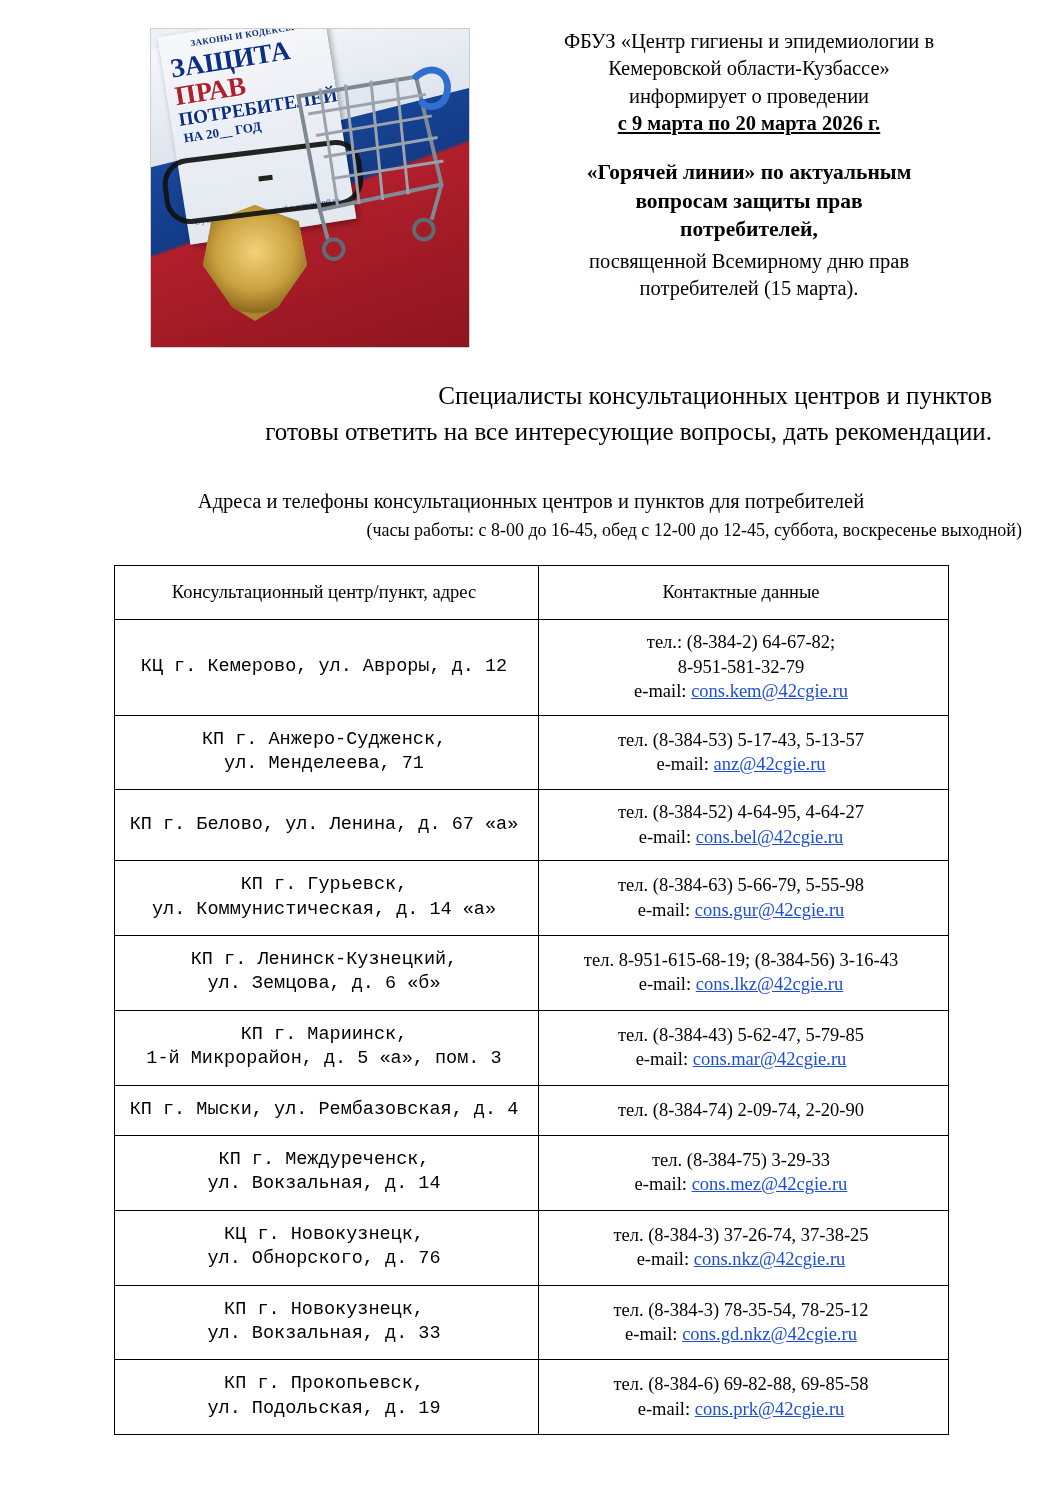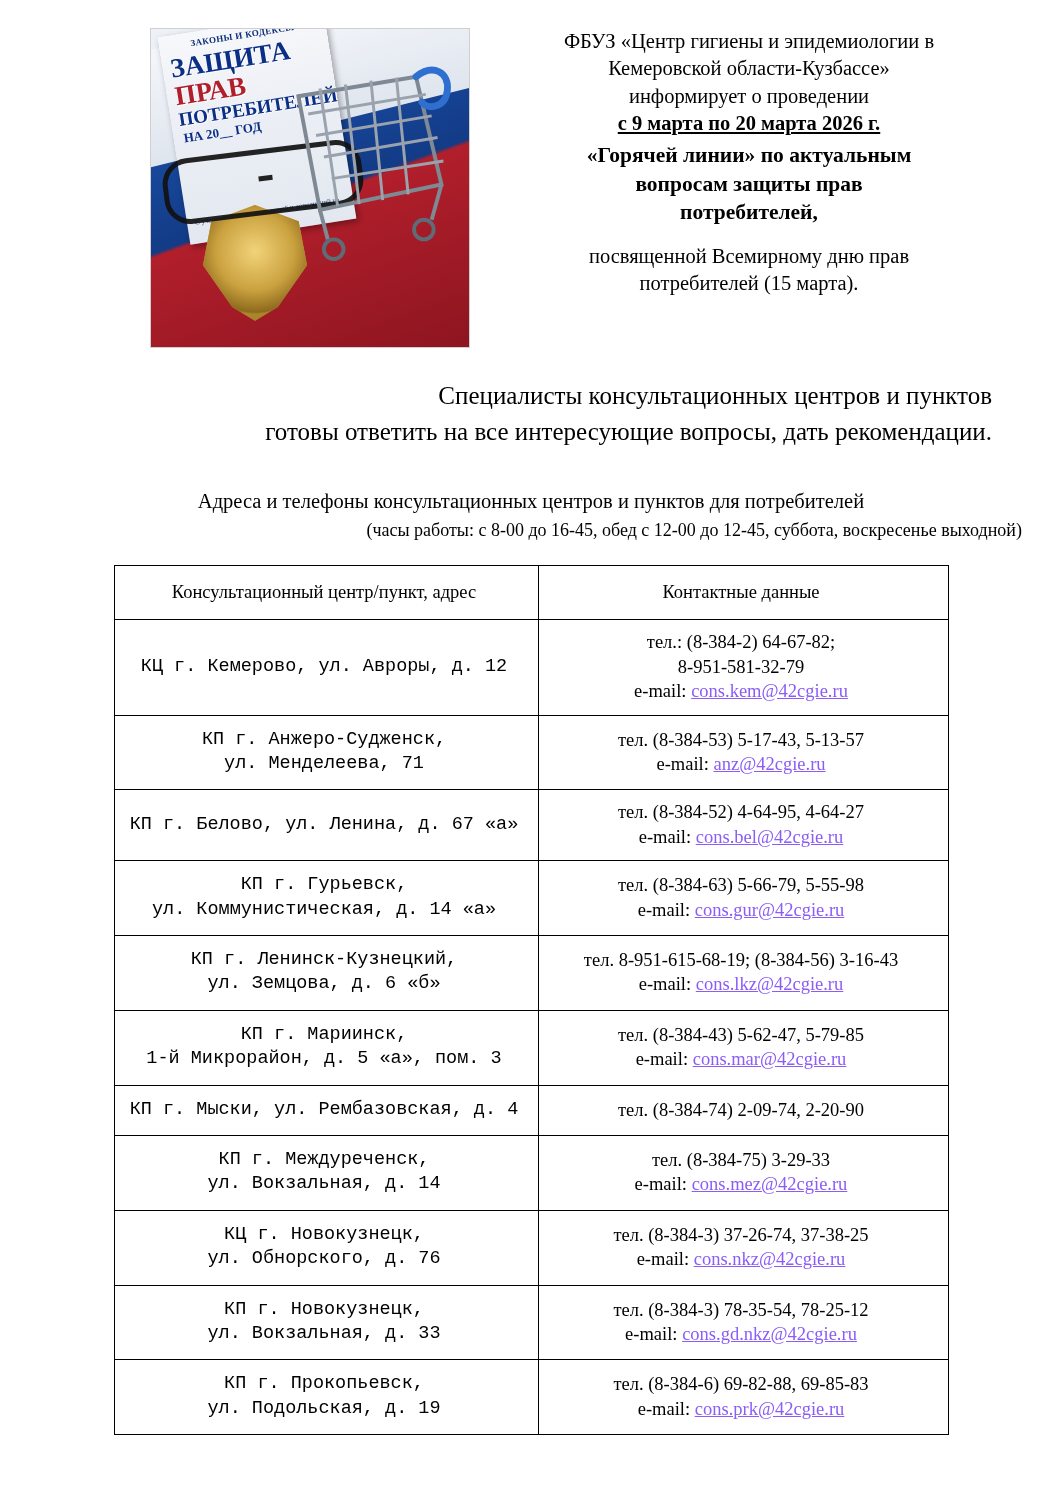--- a/index.html
+++ b/index.html
@@ -147,27 +147,27 @@
     padding-left: 26px;
     text-align: center;
     font-size: 20.5px;
     line-height: 1.33;
   }
   .intro .line-bold-under {
     font-weight: bold;
     text-decoration: underline;
   }
   .intro .hotline {
-    margin-top: 4px;
+    margin-top: 21px;
     font-weight: bold;
     font-size: 21.5px;
     line-height: 1.33;
   }
   .intro .dedicated {
-    margin-top: 16px;
+    margin-top: 4px;
     font-size: 20.5px;
     line-height: 1.33;
   }
 
   
   .specialists {
     text-align: right;
     font-size: 25px;
     line-height: 1.42;
     margin: 30px 70px 0 70px;
@@ -206,21 +206,21 @@
     line-height: 1.32;
   }
   table.contacts th {
     font-weight: normal;
     padding-top: 14px;
     padding-bottom: 15px;
   }
   table.contacts td.addr { padding-top: 12px; padding-bottom: 13px; font-family: Liberation Mono, monospace; }
   .mail-label { white-space: nowrap; }
   a.mail {
-    color: #8b5cf6;
+    color: #1d4ed8;
     text-decoration: underline;
   }
 </style>
 </head>
 <body>
 
 <div class="page">
 
   <div class="header">
 
@@ -393,20 +393,20 @@
             <div>тел. (8-384-3) 78-35-54, 78-25-12</div>
             <div><span class="mail-label">e-mail:</span> <a class="mail" href="#">cons.gd.nkz@42cgie.ru</a></div>
           </td>
         </tr>
         <tr>
           <td class="addr">
             <div>КП г. Прокопьевск,</div>
             <div>ул. Подольская, д. 19</div>
           </td>
           <td>
-            <div>тел. (8-384-6) 69-82-88, 69-85-83</div>
+            <div>тел. (8-384-6) 69-82-88, 69-85-58</div>
             <div><span class="mail-label">e-mail:</span> <a class="mail" href="#">cons.prk@42cgie.ru</a></div>
           </td>
         </tr>
       </tbody>
   </table>
 
 </div>
 
 </body></html>

